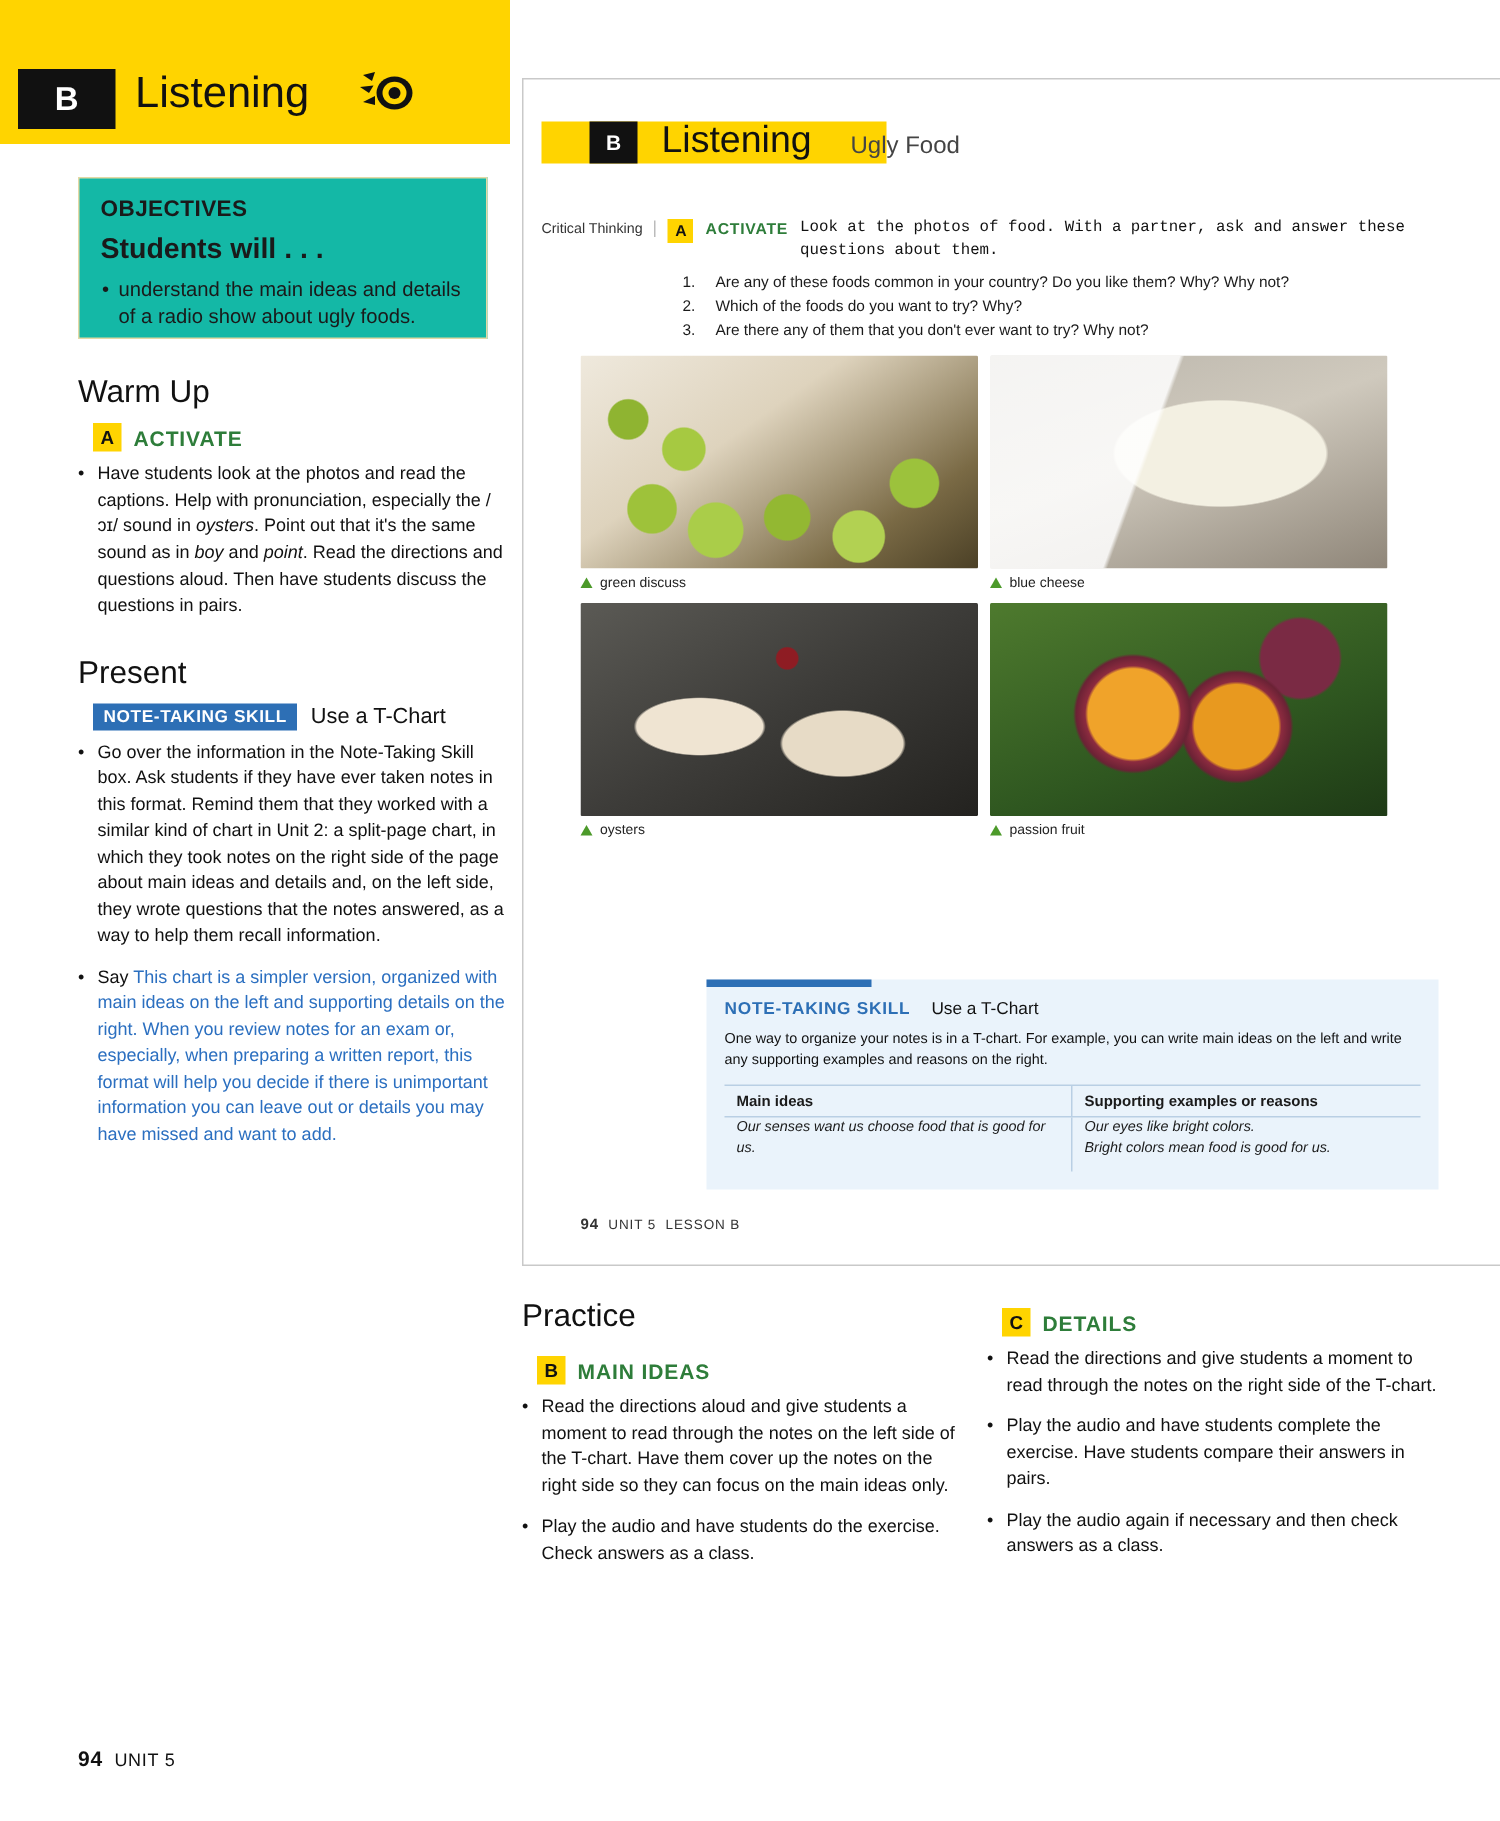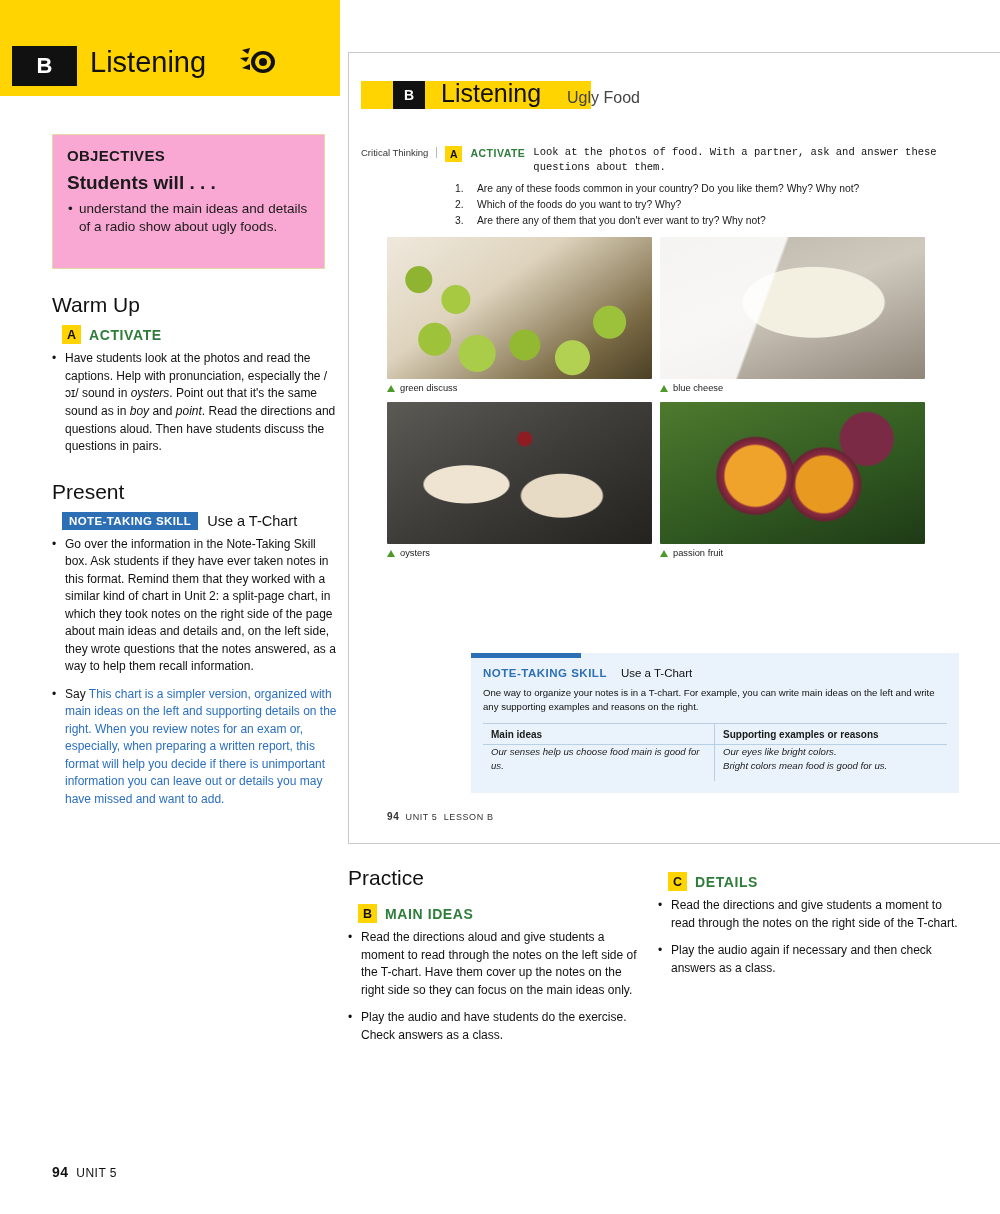--- a/index.html
+++ b/index.html
@@ -36,24 +36,23 @@
   .hdr-ear {
     position: absolute; left: 236px; top: 46px; width: 40px; height: 34px;
   }
 
   
   .left-col {
     position: absolute; left: 52px; top: 118px; width: 285px;
   }
   .objectives-box {
     border: 1px solid #e3d9a5;
-    background: #f9a8d4;
-    padding: 12px 14px 32px 14px;
+    background: #14b8a6;
+    padding: 12px 14px 5px 14px;
     width: 273px;
-    margin-top: 16px;
   }
   .objectives-title {
     font-size: 15px; font-weight: bold; letter-spacing: .3px; margin-bottom: 8px;
   }
   .objectives-sub { font-size: 19px; font-weight: bold; margin-bottom: 6px; }
   .obj-list { margin: 0; padding: 0; list-style: none; }
   .obj-list li {
     font-size: 13.5px; line-height: 1.35; position: relative; padding-left: 12px;
   }
   .obj-list li:before {
@@ -345,21 +344,21 @@
       <div class="tchart-row">
         <div class="tc-left">
           <div class="tchart-head">Main ideas</div>
         </div>
         <div class="tc-right">
           <div class="tchart-head">Supporting examples or reasons</div>
         </div>
       </div>
       <div class="tchart-row tchart-divider">
         <div class="tc-left">
-          <div class="tchart-cell">Our senses help us choose food main is good for us.</div>
+          <div class="tchart-cell">Our senses want us choose food that is good for us.</div>
         </div>
         <div class="tc-right">
           <div class="tchart-cell"><span>Our eyes like bright colors.</span><br><span>Bright colors mean food is good for us.</span></div>
         </div>
       </div>
     </div>
   </div>
 
   <div class="bp-footer">
     <b>94</b>&nbsp;&nbsp;<span>UNIT 5</span>&nbsp;&nbsp;<span>LESSON B</span>
@@ -379,19 +378,20 @@
   </ul>
 </div>
 
 <div class="col-c">
   <div class="label-row">
     <span class="letter-chip">C</span>
     <span class="act-label">DETAILS</span>
   </div>
   <ul class="bullets">
     <li>Read the directions and give students a moment to read through the notes on the right side of the T-chart.</li>
+    <li>Play the audio and have students complete the exercise. Have students compare their answers in pairs.</li>
     <li>Play the audio again if necessary and then check answers as a class.</li>
   </ul>
 </div>
 
 <div class="page-num">
   <b>94</b>&nbsp;&nbsp;<span>UNIT 5</span>
 </div>
 
 </body></html>

